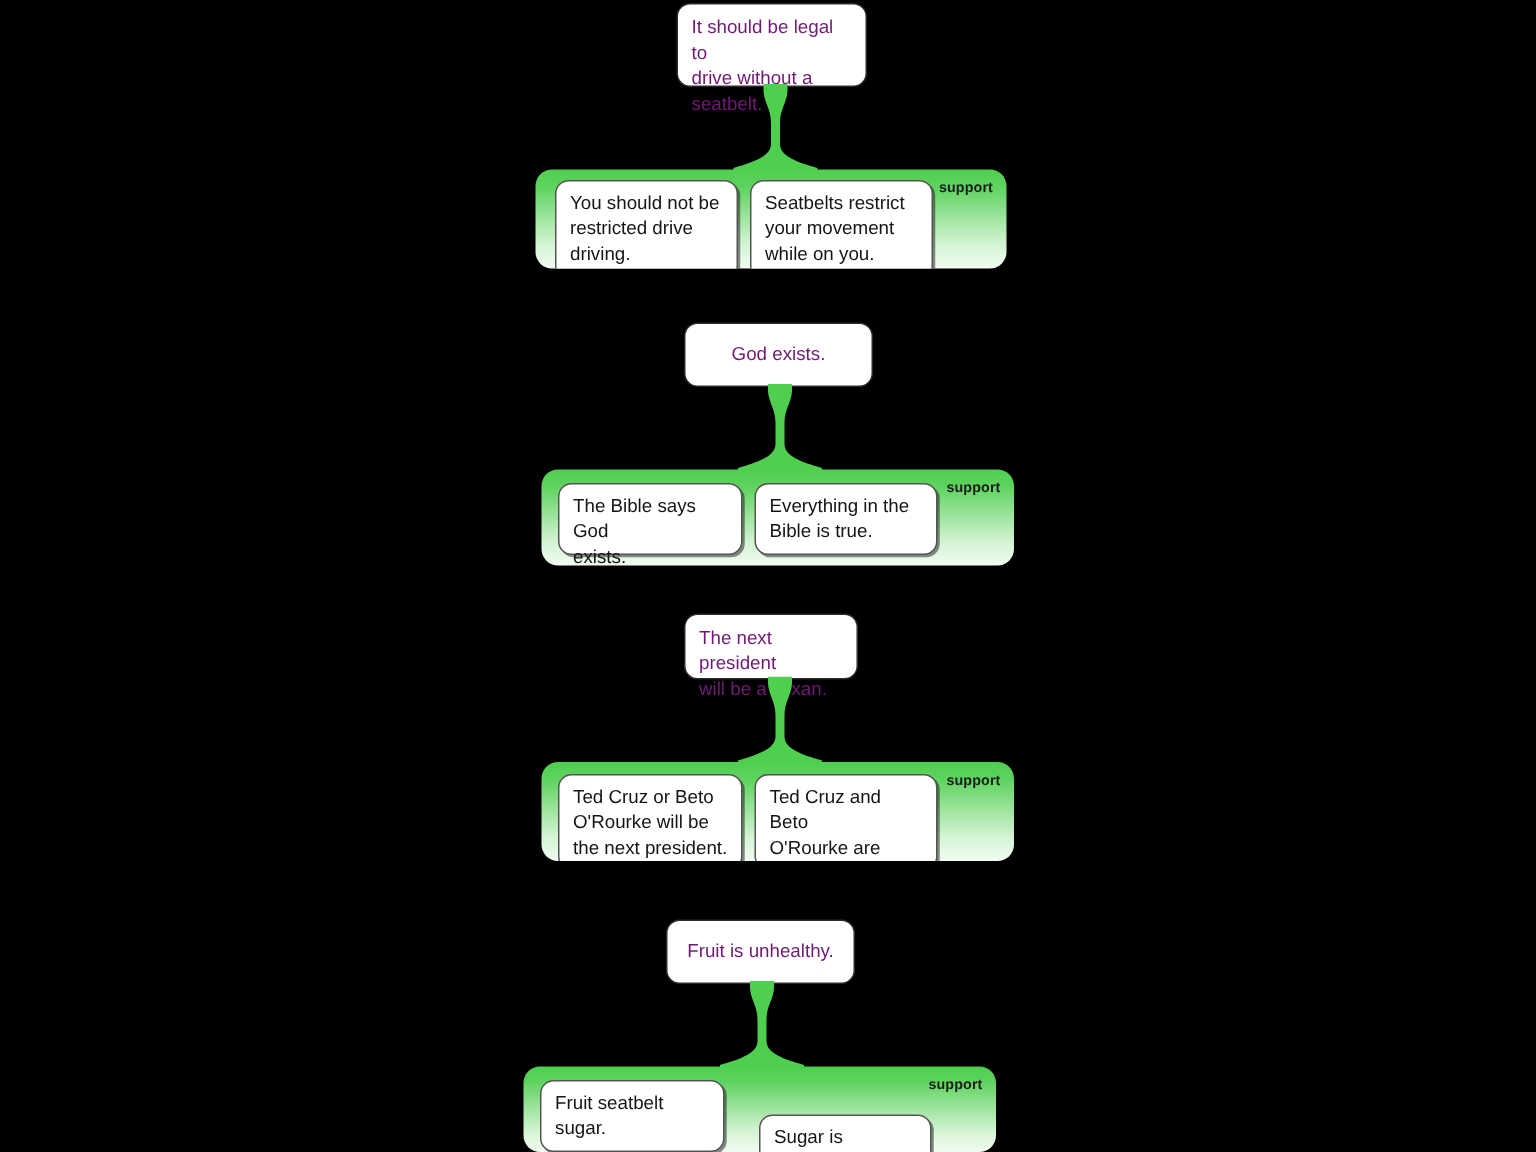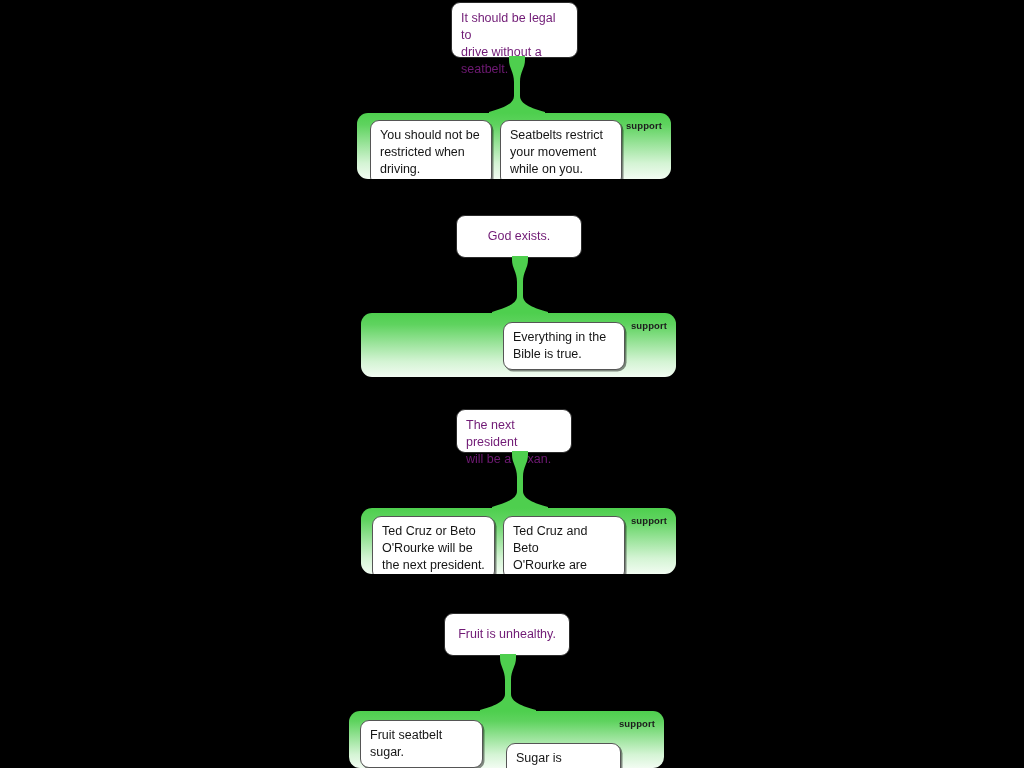--- a/index.html
+++ b/index.html
@@ -112,21 +112,21 @@
       <svg width="60" height="60" viewBox="0 0 60 60">
         <path d="M22,0 L38,0 L38,4 C38,12 33,16 33,26 L33,40
                  C33,48 44,52 58,56 L58,60 L2,60 L2,56
                  C16,52 27,48 27,40 L27,26 C27,16 22,12 22,4 Z" fill="#4ecf4e"></path>
       </svg>
     </div>
 
     <div class="support-panel" style="left:357px; top:113px; width:314px; height:66px;">
       <span class="support-label">support</span>
       <div class="premise-box" style="left:13px; top:7px; width:122px; height:66px;">You should not be
-restricted when
+restricted drive
 driving.</div>
       <div class="premise-box" style="left:143px; top:7px; width:122px; height:66px;">Seatbelts restrict
 your movement
 while on you.</div>
     </div>
   </div>
 
   <div class="arg-group">
 
     <div class="claim-box centered" style="left:456px; top:215px; width:126px; height:43px;">God exists.</div>
@@ -134,20 +134,22 @@
     <div class="connector" style="left:490px; top:256px; width:60px; height:60px;">
       <svg width="60" height="60" viewBox="0 0 60 60">
         <path d="M22,0 L38,0 L38,4 C38,12 33,16 33,26 L33,40
                  C33,48 44,52 58,56 L58,60 L2,60 L2,56
                  C16,52 27,48 27,40 L27,26 C27,16 22,12 22,4 Z" fill="#4ecf4e"></path>
       </svg>
     </div>
 
     <div class="support-panel" style="left:361px; top:313px; width:315px; height:64px;">
       <span class="support-label">support</span>
+      <div class="premise-box" style="left:11px; top:9px; width:123px; height:48px;">The Bible says God
+exists.</div>
       <div class="premise-box" style="left:142px; top:9px; width:122px; height:48px;">Everything in the
 Bible is true.</div>
     </div>
   </div>
 
   <div class="arg-group">
 
     <div class="claim-box" style="left:456px; top:409px; width:116px; height:44px;">The next president
 will be a Texan.</div>
 

